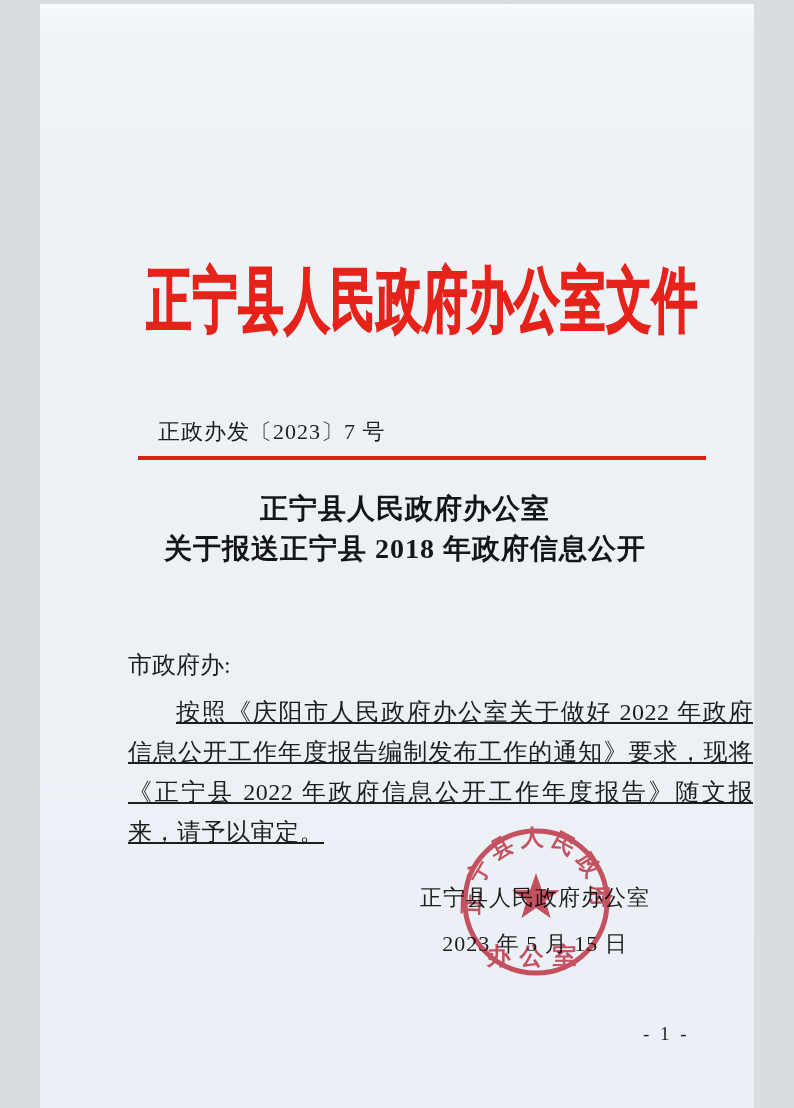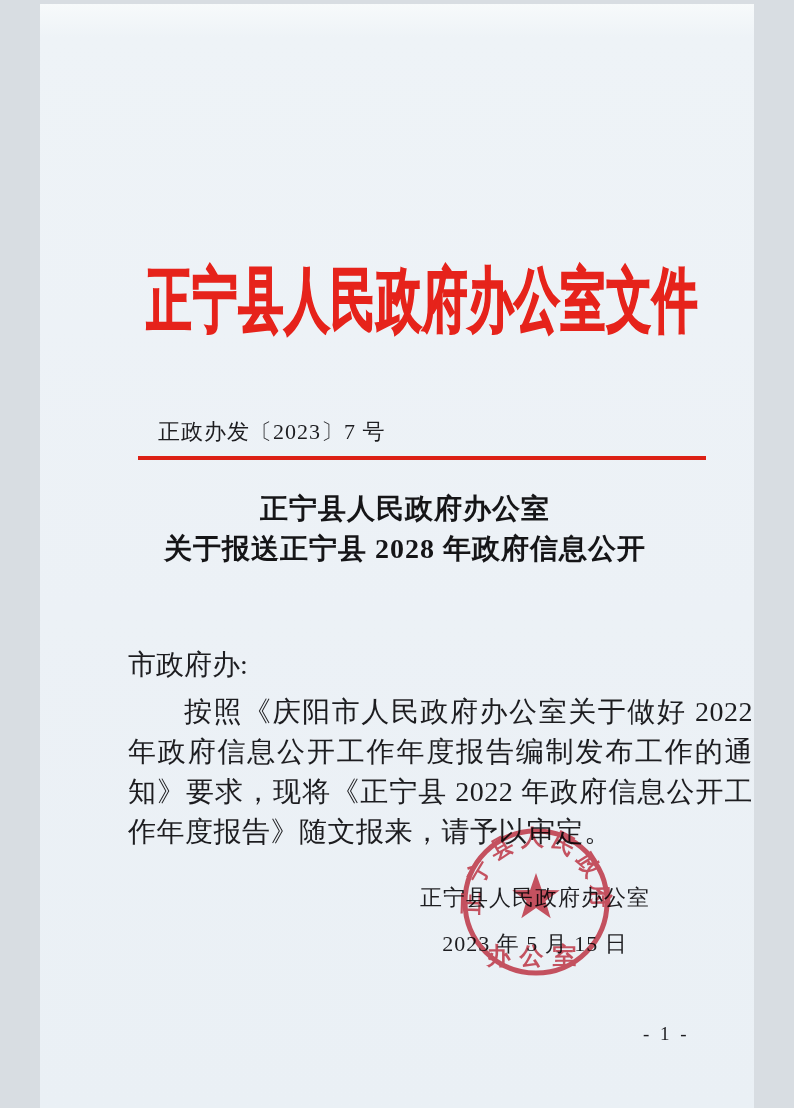--- a/index.html
+++ b/index.html
@@ -63,29 +63,30 @@
     font-weight: bold;
     line-height: 40px;
     letter-spacing: 1px;
     color: #151517;
   }
   .doc-body {
     position: absolute;
     top: 641px;
     left: 88px;
     width: 625px;
-    font-size: 28px;
+    font-size: 24px;
     line-height: 40px;
   }
   .salutation { margin: 0; }
   .paragraph {
     margin: 7px 0 0 0;
     text-indent: 2em;
     text-align: justify;
     letter-spacing: 0.5px;
+    text-decoration: underline;
   }
   .signature {
     position: absolute;
     top: 871px;
     left: 345px;
     width: 300px;
     text-align: center;
     font-size: 22px;
     line-height: 46px;
     letter-spacing: 1px;
@@ -122,21 +123,21 @@
   <div class="masthead">正宁县人民政府办公室文件</div>
 
   <div class="docinfo-row">
     <span class="doc-number">正政办发〔2023〕7 号</span>
   </div>
 
   <div class="red-divider"></div>
 
   <div class="doc-title">
     <div>正宁县人民政府办公室</div>
-    <div>关于报送正宁县 2028 年政府信息公开</div>
+    <div>关于报送正宁县 2018 年政府信息公开</div>
   </div>
 
   <div class="doc-body">
     <p class="salutation">市政府办:</p>
     <p class="paragraph">按照《庆阳市人民政府办公室关于做好 2022 年政府信息公开工作年度报告编制发布工作的通知》要求，现将《正宁县 2022 年政府信息公开工作年度报告》随文报来，请予以审定。</p>
   </div>
 
   <div class="signature">
     <div>正宁县人民政府办公室</div>
     <div>2023 年 5 月 15 日</div>

